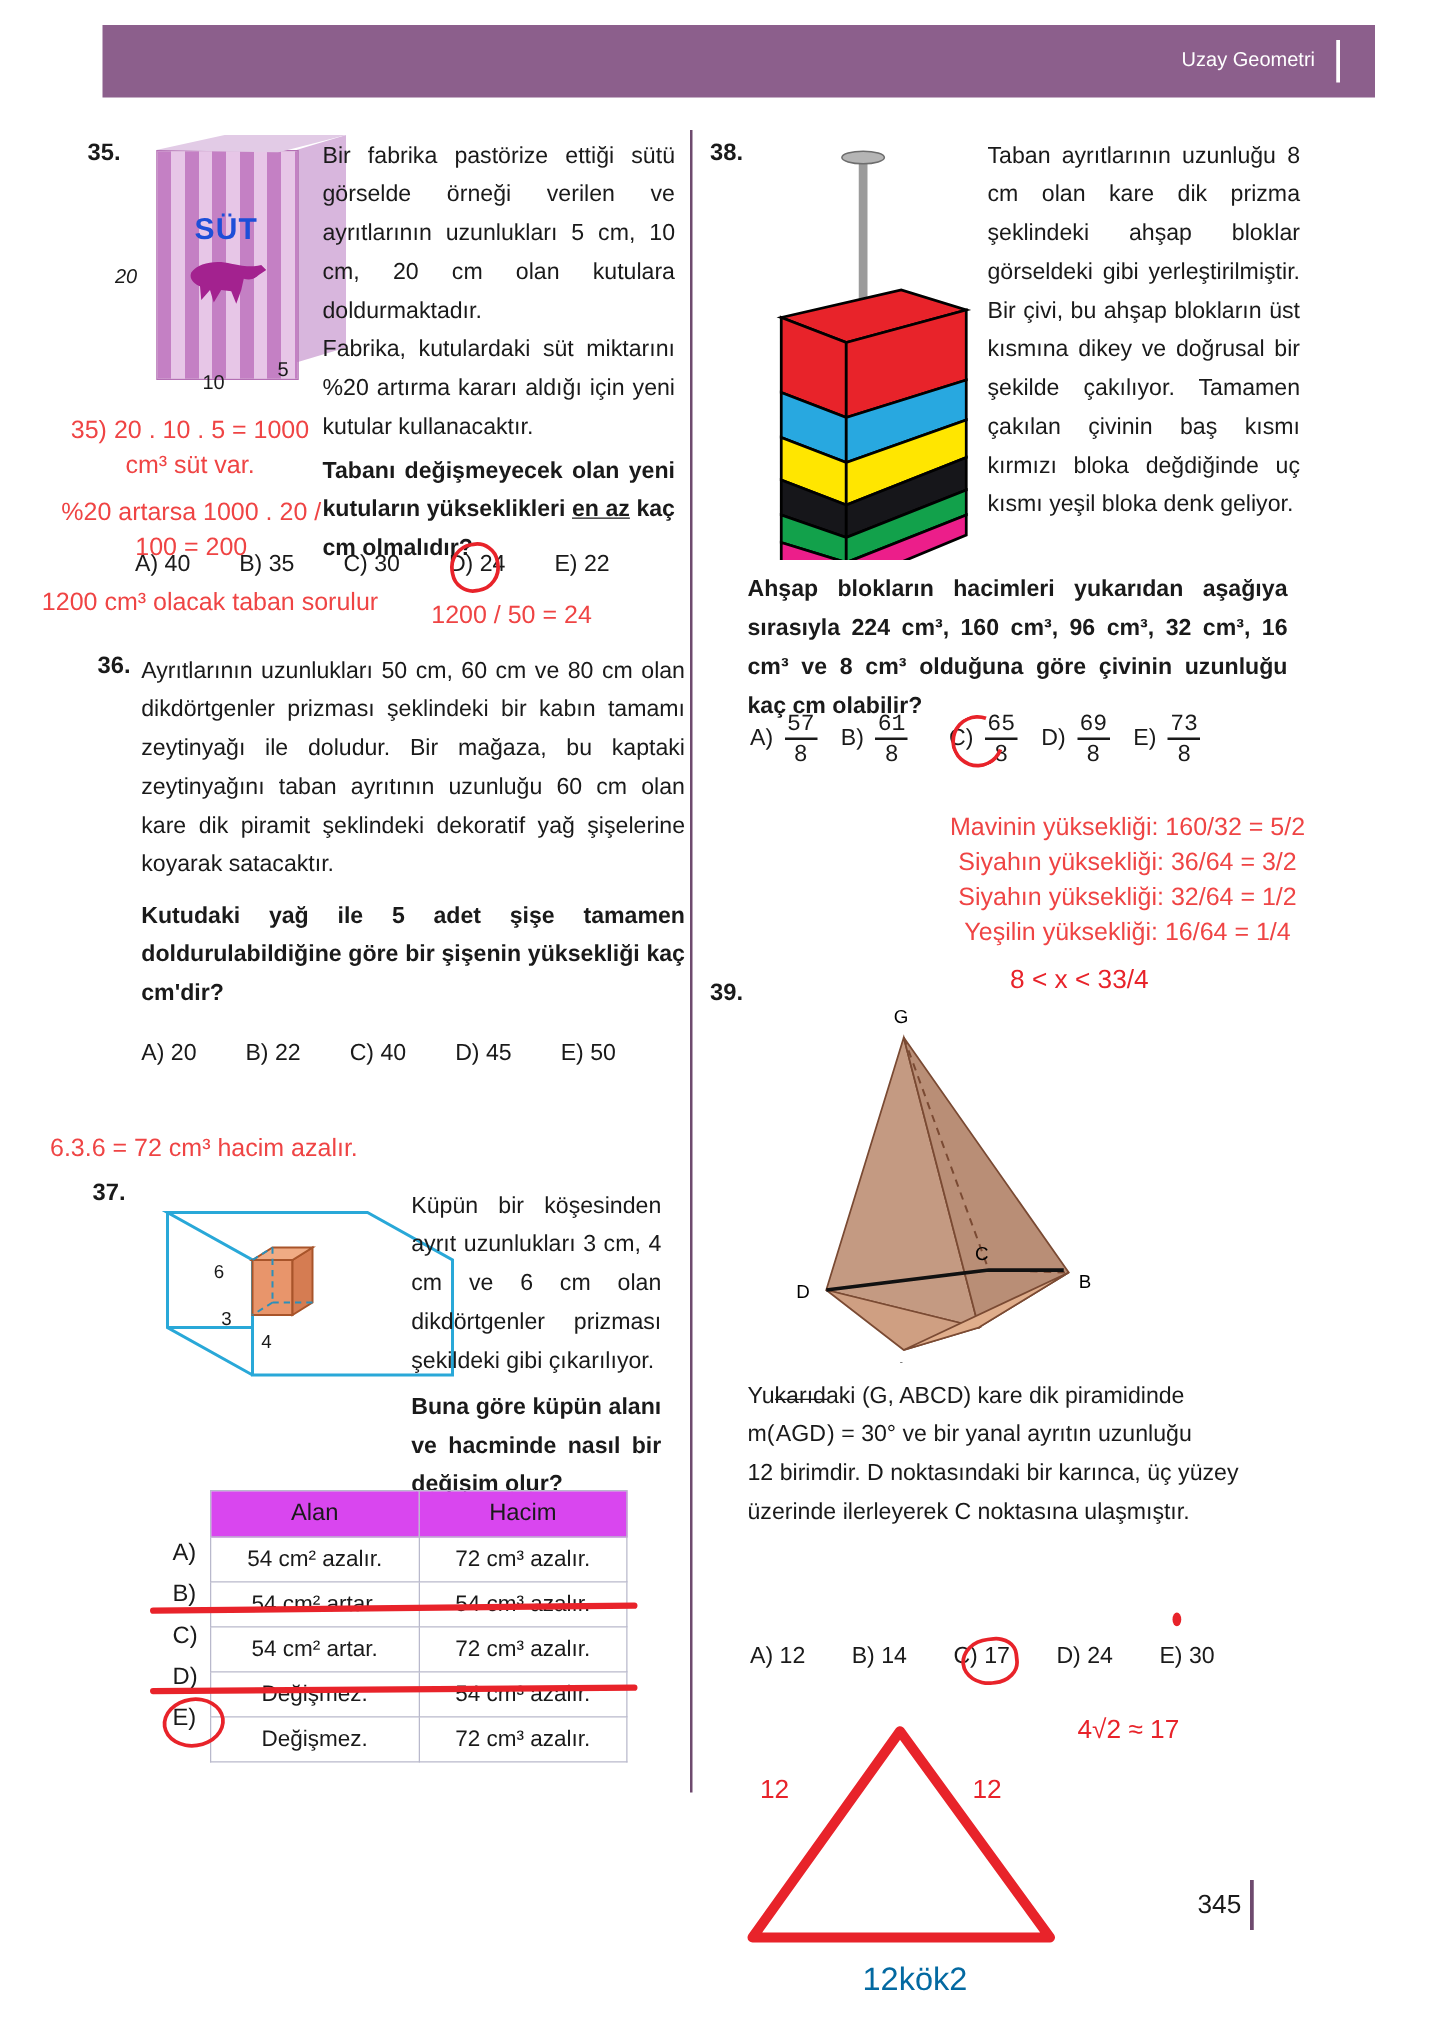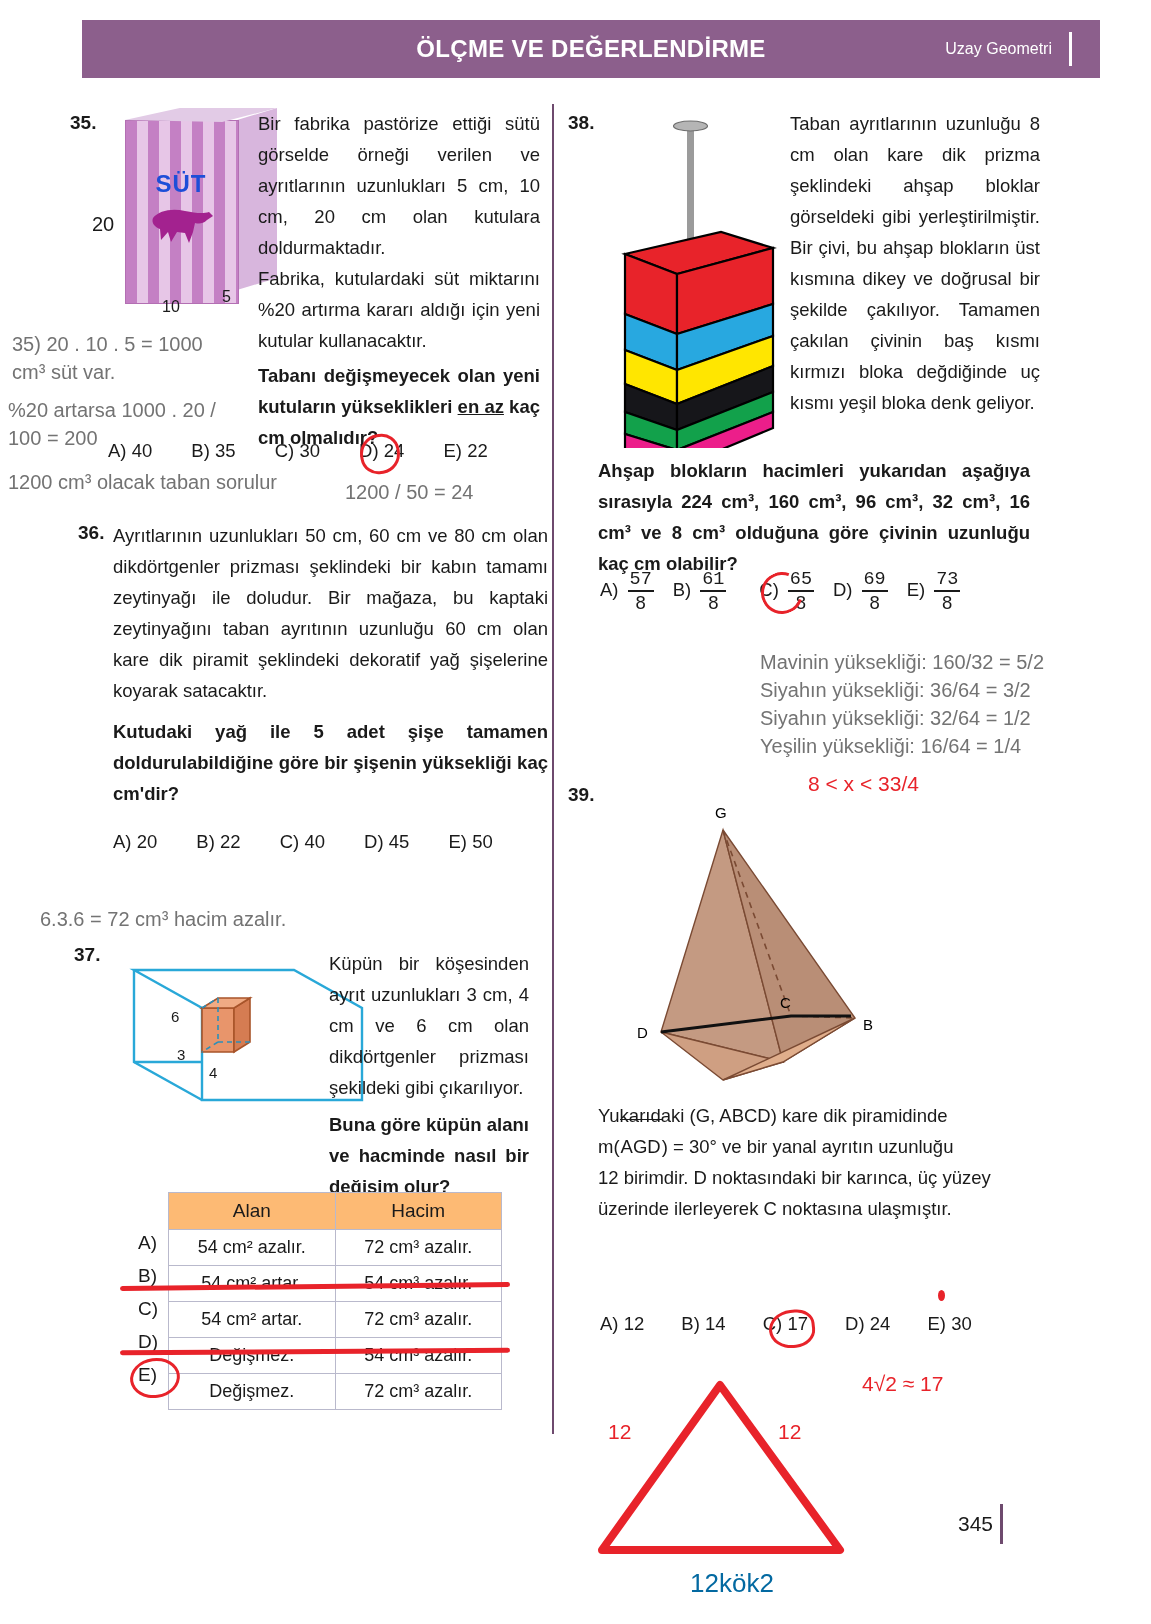--- a/index.html
+++ b/index.html
@@ -31,40 +31,40 @@
   .divider{
     position:absolute;left:552px;top:104px;width:2px;height:1330px;
     background:#6e4a6e;
   }
   
   .q-num{font-weight:bold;font-size:19px;}
   .body-txt{font-size:18.5px;line-height:31px;text-align:justify;}
   .bold-txt{font-size:18.5px;line-height:31px;font-weight:bold;text-align:justify;}
   .opts{font-size:18.5px;}
   .red{color:#e8232a;}
-  .red-note{color:#737373;font-size:20px;line-height:28px;white-space:pre-line;}
+  .red-note{color:#ef4444;font-size:20px;line-height:28px;white-space:pre-line;text-align:center;}
   .u{text-decoration:underline;}
 
   
   #q35{position:absolute;left:70px;top:108px;width:470px;}
   #q35 .num{position:absolute;left:0;top:4px;}
   .milkbox{position:absolute;left:55px;top:0;width:160px;height:200px;}
   .mb-front{position:absolute;left:0;top:12px;width:112px;height:182px;
      background:
        repeating-linear-gradient(90deg,#c480c4 0 11px,#e7c6e7 11px 22px);
      border:1px solid #b36fb3;}
   .mb-side-shape{position:absolute;left:112px;top:0;width:40px;height:182px;
      background:#d8b6dd;
      clip-path:polygon(0 12px,100% 0,100% 170px,0 100%);}
   .mb-top{position:absolute;left:0;top:0;width:152px;height:16px;
      background:#e2cbe6;clip-path:polygon(0 12px,36% 0,100% 0,64% 14px);}
   .mb-sut{position:absolute;left:16px;top:62px;width:80px;text-align:center;
      color:#1d4ed8;font-size:24px;font-weight:bold;letter-spacing:1px;}
   .mb-cow{position:absolute;left:20px;top:94px;width:74px;height:42px;}
-  .lbl20{position:absolute;left:22px;top:105px;font-size:20px;}
+  .lbl20{position:absolute;left:22px;top:105px;font-size:16px;font-style:italic;}
   .lbl10{position:absolute;left:92px;top:190px;font-size:16px;}
   .lbl5{position:absolute;left:152px;top:180px;font-size:16px;}
   #q35 .txt{position:absolute;left:188px;top:0;width:282px;}
 
   
   #note35a{position:absolute;left:12px;top:330px;width:280px;}
   #note35b{position:absolute;left:8px;top:396px;width:290px;}
   #note35c{position:absolute;left:8px;top:468px;width:320px;}
   #note35d{position:absolute;left:345px;top:478px;}
   #opts35{position:absolute;left:108px;top:440px;}
@@ -81,21 +81,21 @@
   #note37{position:absolute;left:40px;top:905px;}
 
   
   #q37{position:absolute;left:74px;top:940px;width:470px;}
   #q37 .num{position:absolute;left:0;top:4px;}
   #q37 .fig{position:absolute;left:50px;top:10px;width:250px;height:160px;}
   #q37 .txt{position:absolute;left:255px;top:8px;width:200px;}
 
   
   #tbl{position:absolute;left:168px;top:1192px;width:334px;border-collapse:collapse;}
-  #tbl th{background:#fdba74;font-weight:normal;font-size:19px;padding:7px 4px;
+  #tbl th{background:#d946ef;font-weight:normal;font-size:19px;padding:7px 4px;
      border:1px solid #b9b9cc;text-align:center;}
   #tbl td{font-size:18px;padding:7px 4px;border:1px solid #b9b9cc;text-align:center;}
   .rowlbl{position:absolute;left:138px;font-size:19px;}
   .strike{position:absolute;left:120px;height:5px;background:#e8232a;border-radius:3px;}
   .circleE{position:absolute;left:130px;top:1358px;width:44px;height:34px;
      border:3px solid #e8232a;border-radius:50%;transform:rotate(-8deg);}
 
   
   #q38{position:absolute;left:568px;top:108px;width:470px;}
   #q38 .num{position:absolute;left:0;top:4px;}
@@ -129,21 +129,20 @@
   #tri-12b{position:absolute;left:778px;top:1420px;color:#e8232a;font-size:21px;}
   #tri-base{position:absolute;left:690px;top:1568px;color:#0369a1;font-size:26px;}
   #note39{position:absolute;left:862px;top:1372px;color:#e8232a;font-size:21px;}
   #pageno{position:absolute;left:958px;top:1512px;font-size:21px;}
   #pagebar{position:absolute;left:1000px;top:1504px;width:3px;height:40px;background:#6e4a6e;}
 </style>
 </head>
 <body>
 
 <div class="header">
-  <div class="header-title">ÖLÇME VE DEĞERLENDİRME</div>
   <div class="header-sub">Uzay Geometri</div>
   <div class="header-bar"></div>
 </div>
 
 <div class="divider"></div>
 
 <div id="q35">
   <div class="num q-num">35.</div>
 
   <div class="milkbox">

